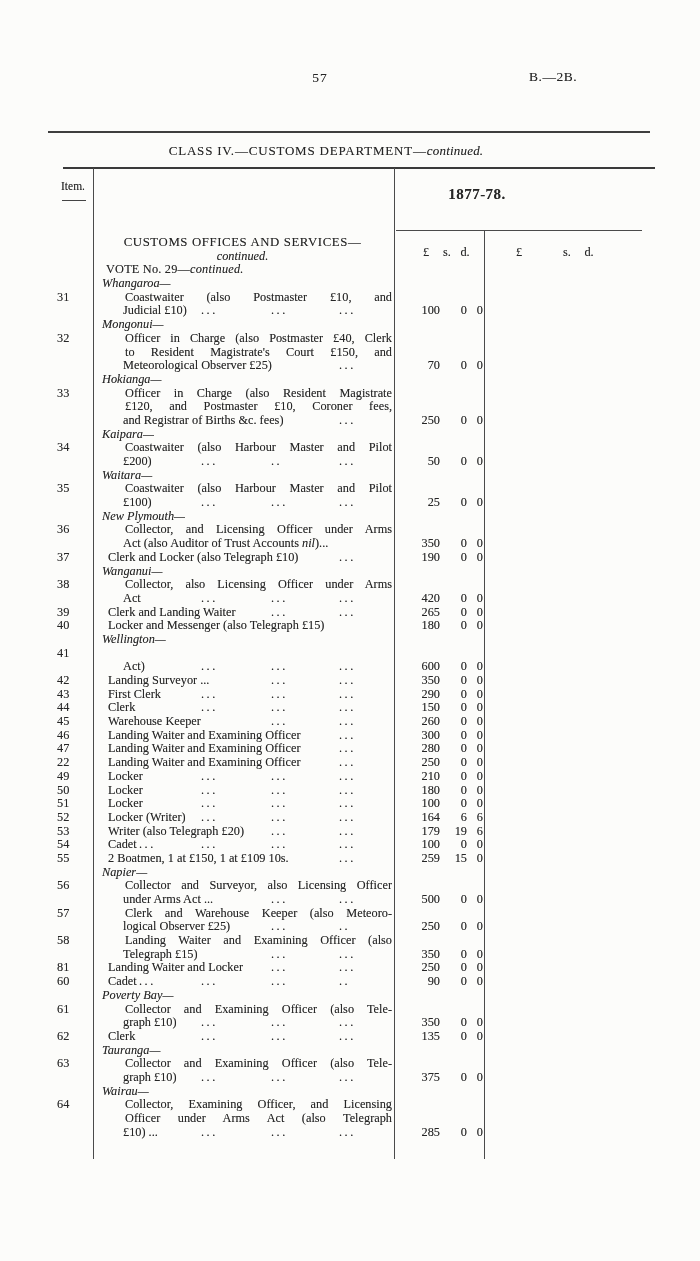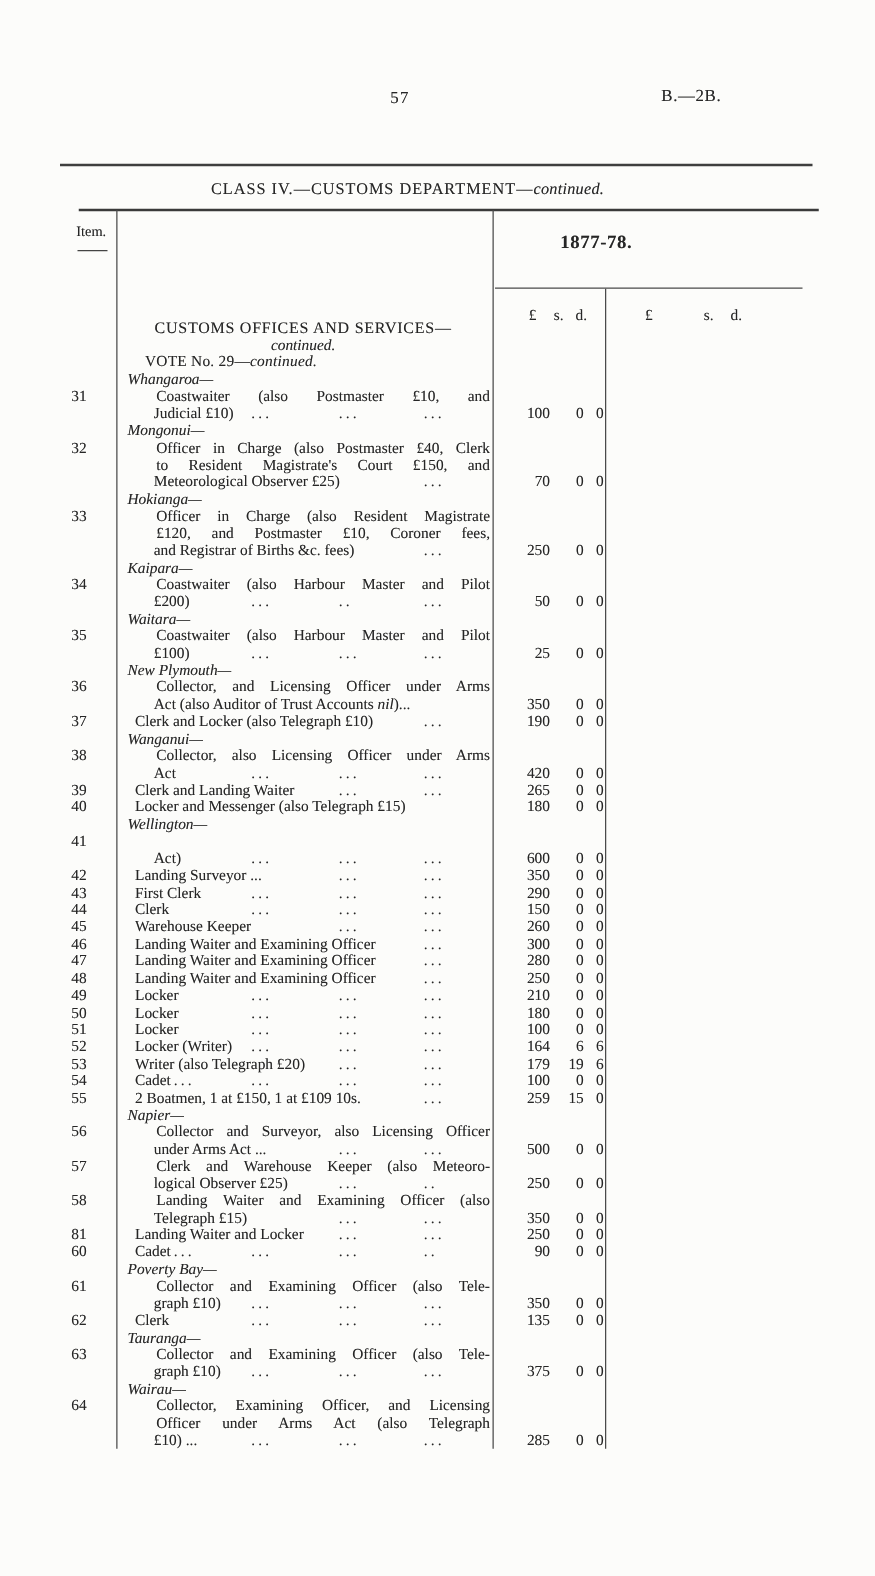--- a/index.html
+++ b/index.html
@@ -19,28 +19,28 @@
   .v1{position:absolute;top:1px;left:45px;width:1.3px;height:991px;background:#4a4a4a;}
   .v2{position:absolute;top:1px;left:346px;width:1.3px;height:991px;background:#4a4a4a;}
   .v3{position:absolute;top:64px;left:436px;width:1.2px;height:928px;background:#4a4a4a;}
   .itemhdr{position:absolute;top:13px;left:13px;font-size:11.5px;}
   .itemrule{position:absolute;top:33px;left:14px;width:24px;height:1.1px;background:#444;}
   .year{position:absolute;top:19px;left:329px;width:200px;text-align:center;
         font-size:15px;font-weight:bold;letter-spacing:.5px;}
   .yrule{position:absolute;top:63px;left:348px;width:246px;height:1.3px;background:#4a4a4a;}
   .mh{position:absolute;top:78px;font-size:12.3px;transform:translateX(-50%);}
 
-  .tbody{position:absolute;top:89px;left:0;width:607px;}
+  .tbody{position:absolute;top:69px;left:0;width:607px;}
   .brow{display:flex;height:13.7px;font-size:12.3px;line-height:13.7px;}
   .ci{width:45px;padding-left:9px;box-sizing:border-box;}
   .cd{width:301px;box-sizing:border-box;position:relative;white-space:nowrap;padding-right:2px;}
   .cd.i1{padding-left:15px;}
   .cd.i2{padding-left:30px;}
   .cd.place{padding-left:9px;font-style:italic;}
-  .cd.vote{padding-left:23px;letter-spacing:.2px;}
+  .cd.vote{padding-left:13px;letter-spacing:.2px;}
   .cd.ctr{text-align:center;letter-spacing:.6px;font-size:12.8px;}
   .cd.ctri{text-align:center;font-style:italic;}
   .cd.j{white-space:normal;text-align:justify;text-align-last:justify;overflow:hidden;height:13.7px;padding-left:32px;}
   .dots{position:absolute;letter-spacing:2.5px;}
   .cm1{width:90px;display:flex;box-sizing:border-box;}
   .ml{width:46px;text-align:right;}
   .ms{width:27px;text-align:right;}
   .md{width:16px;text-align:right;}
   .cm2{flex:1;}
 </style>
@@ -361,21 +361,21 @@
           <div class="ci">47</div>
           <div class="cd i1">Landing Waiter and Examining Officer<span class="dots" style="left: 246px;">...</span></div>
           <div class="cm1">
             <span class="ml">280</span>
             <span class="ms">0</span>
             <span class="md">0</span>
           </div>
           <div class="cm2"></div>
         </div>
         <div class="brow">
-          <div class="ci">48</div>
+          <div class="ci">22</div>
           <div class="cd i1">Landing Waiter and Examining Officer<span class="dots" style="left: 246px;">...</span></div>
           <div class="cm1">
             <span class="ml">250</span>
             <span class="ms">0</span>
             <span class="md">0</span>
           </div>
           <div class="cm2"></div>
         </div>
         <div class="brow">
           <div class="ci">49</div>

